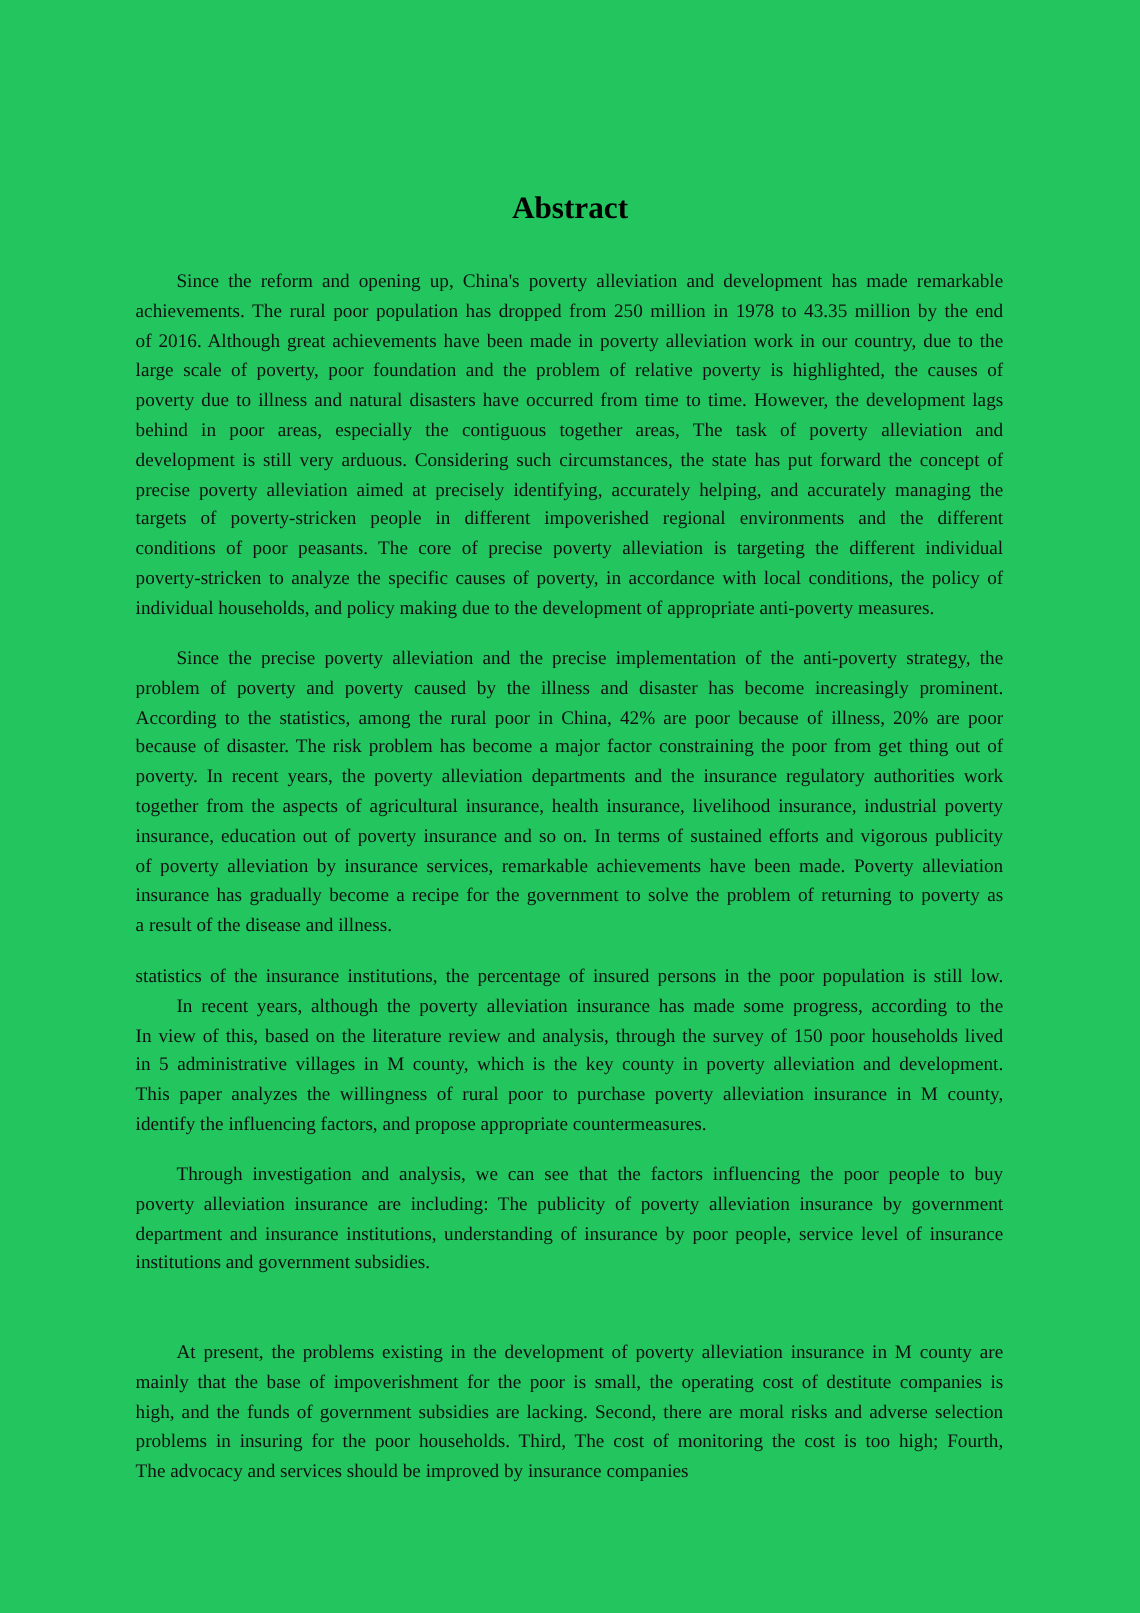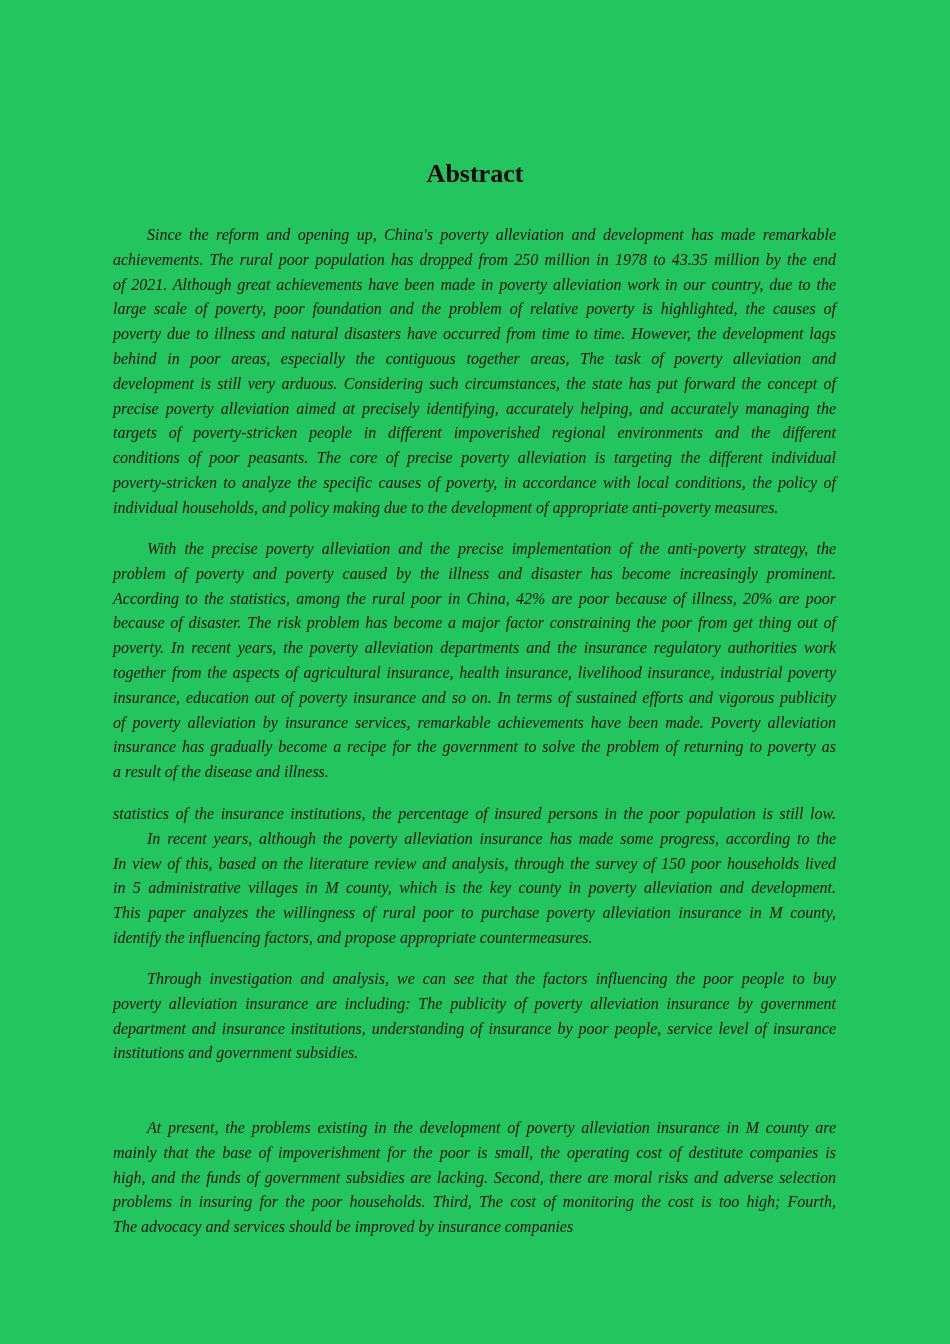--- a/index.html
+++ b/index.html
@@ -5,50 +5,50 @@
     html, body { margin: 0; padding: 0; background: #ffffff; }
     body { width: 950px; height: 1344px; position: relative; overflow: hidden; }
     .page {
       position: absolute; left: 0; top: 0; width: 950px; height: 1344px; background: #22c55e;
       font-family: "Liberation Serif", "DejaVu Serif", serif; color: #111;
     }
     .title {
       position: absolute; top: 156px; left: 0; width: 950px; text-align: center;
       font-size: 26px; font-weight: bold; line-height: 36px; color: #000;
     }
-    .para { position: absolute; left: 113px; width: 723px; font-style: italic; }
+    .para { position: absolute; left: 113px; width: 723px; }
     .line {
       display: block; height: 24.8px; line-height: 24.8px; font-size: 16px;
       white-space: nowrap; text-align: justify; text-align-last: justify;
     }
     .line.first { text-indent: 34px; }
     .line.last { text-align-last: left; }
   </style>
 </head>
 <body>
 
 <div class="page">
   <h1 class="title" style="margin:0;">Abstract</h1>
 
   <div class="para" style="top:223px;">
       <span class="line first">Since the reform and opening up, China's poverty alleviation and development has made remarkable</span>
       <span class="line">achievements. The rural poor population has dropped from 250 million in 1978 to 43.35 million by the end</span>
-      <span class="line">of 2021. Although great achievements have been made in poverty alleviation work in our country, due to the</span>
+      <span class="line">of 2016. Although great achievements have been made in poverty alleviation work in our country, due to the</span>
       <span class="line">large scale of poverty, poor foundation and the problem of relative poverty is highlighted, the causes of</span>
       <span class="line">poverty due to illness and natural disasters have occurred from time to time. However, the development lags</span>
       <span class="line">behind in poor areas, especially the contiguous together areas, The task of poverty alleviation and</span>
       <span class="line">development is still very arduous. Considering such circumstances, the state has put forward the concept of</span>
       <span class="line">precise poverty alleviation aimed at precisely identifying, accurately helping, and accurately managing the</span>
       <span class="line">targets of poverty-stricken people in different impoverished regional environments and the different</span>
       <span class="line">conditions of poor peasants. The core of precise poverty alleviation is targeting the different individual</span>
       <span class="line">poverty-stricken to analyze the specific causes of poverty, in accordance with local conditions, the policy of</span>
       <span class="line last">individual households, and policy making due to the development of appropriate anti-poverty measures.</span>
     </div>
   <div class="para" style="top:537px;">
-      <span class="line first">With the precise poverty alleviation and the precise implementation of the anti-poverty strategy, the</span>
+      <span class="line first">Since the precise poverty alleviation and the precise implementation of the anti-poverty strategy, the</span>
       <span class="line">problem of poverty and poverty caused by the illness and disaster has become increasingly prominent.</span>
       <span class="line">According to the statistics, among the rural poor in China, 42% are poor because of illness, 20% are poor</span>
       <span class="line">because of disaster. The risk problem has become a major factor constraining the poor from get thing out of</span>
       <span class="line">poverty. In recent years, the poverty alleviation departments and the insurance regulatory authorities work</span>
       <span class="line">together from the aspects of agricultural insurance, health insurance, livelihood insurance, industrial poverty</span>
       <span class="line">insurance, education out of poverty insurance and so on. In terms of sustained efforts and vigorous publicity</span>
       <span class="line">of poverty alleviation by insurance services, remarkable achievements have been made. Poverty alleviation</span>
       <span class="line">insurance has gradually become a recipe for the government to solve the problem of returning to poverty as</span>
       <span class="line last">a result of the disease and illness.</span>
     </div>

